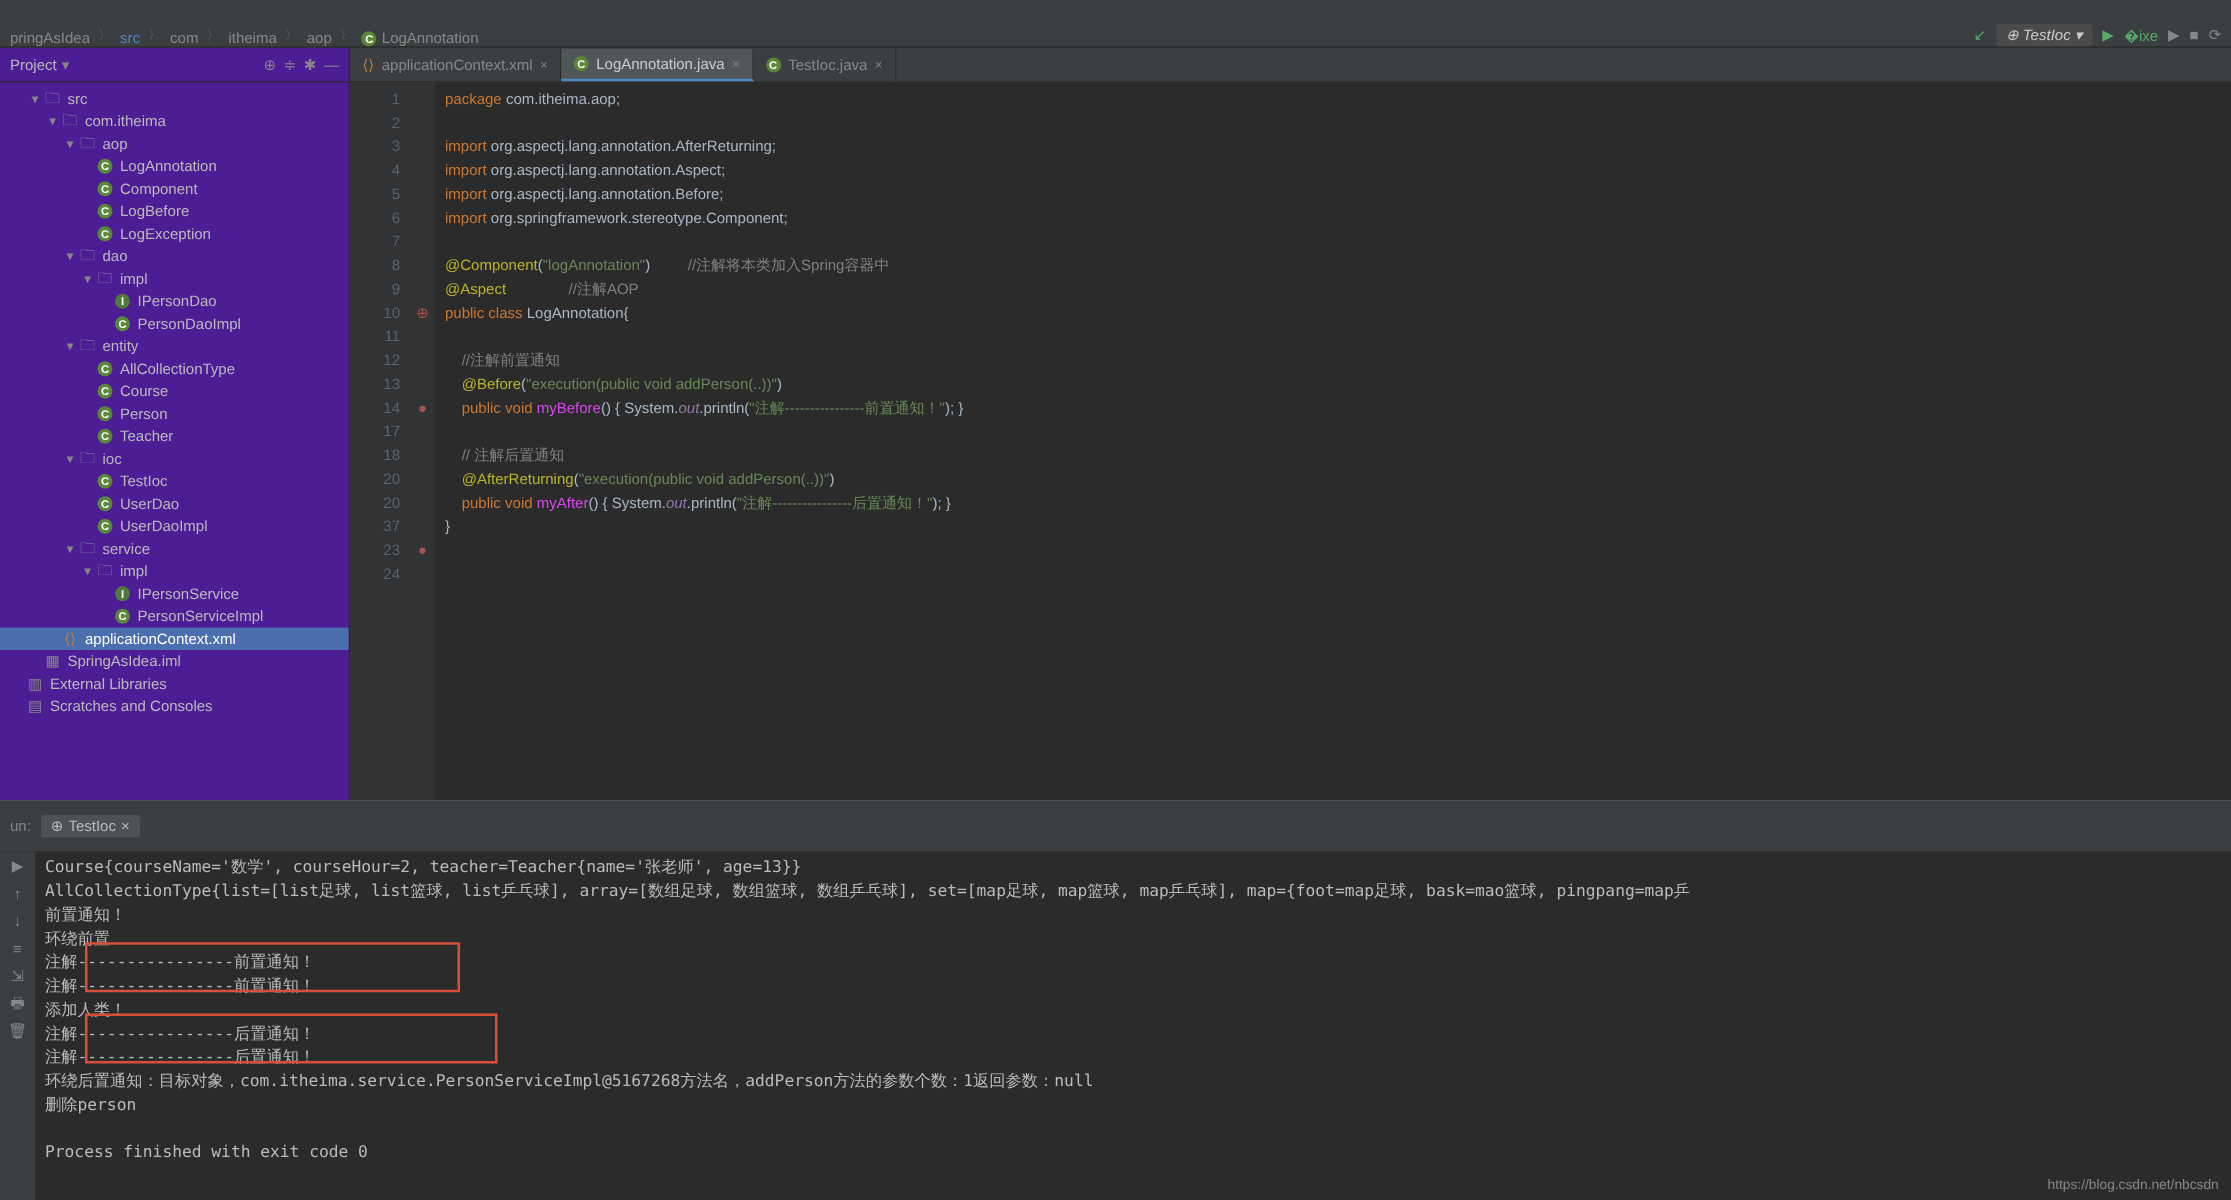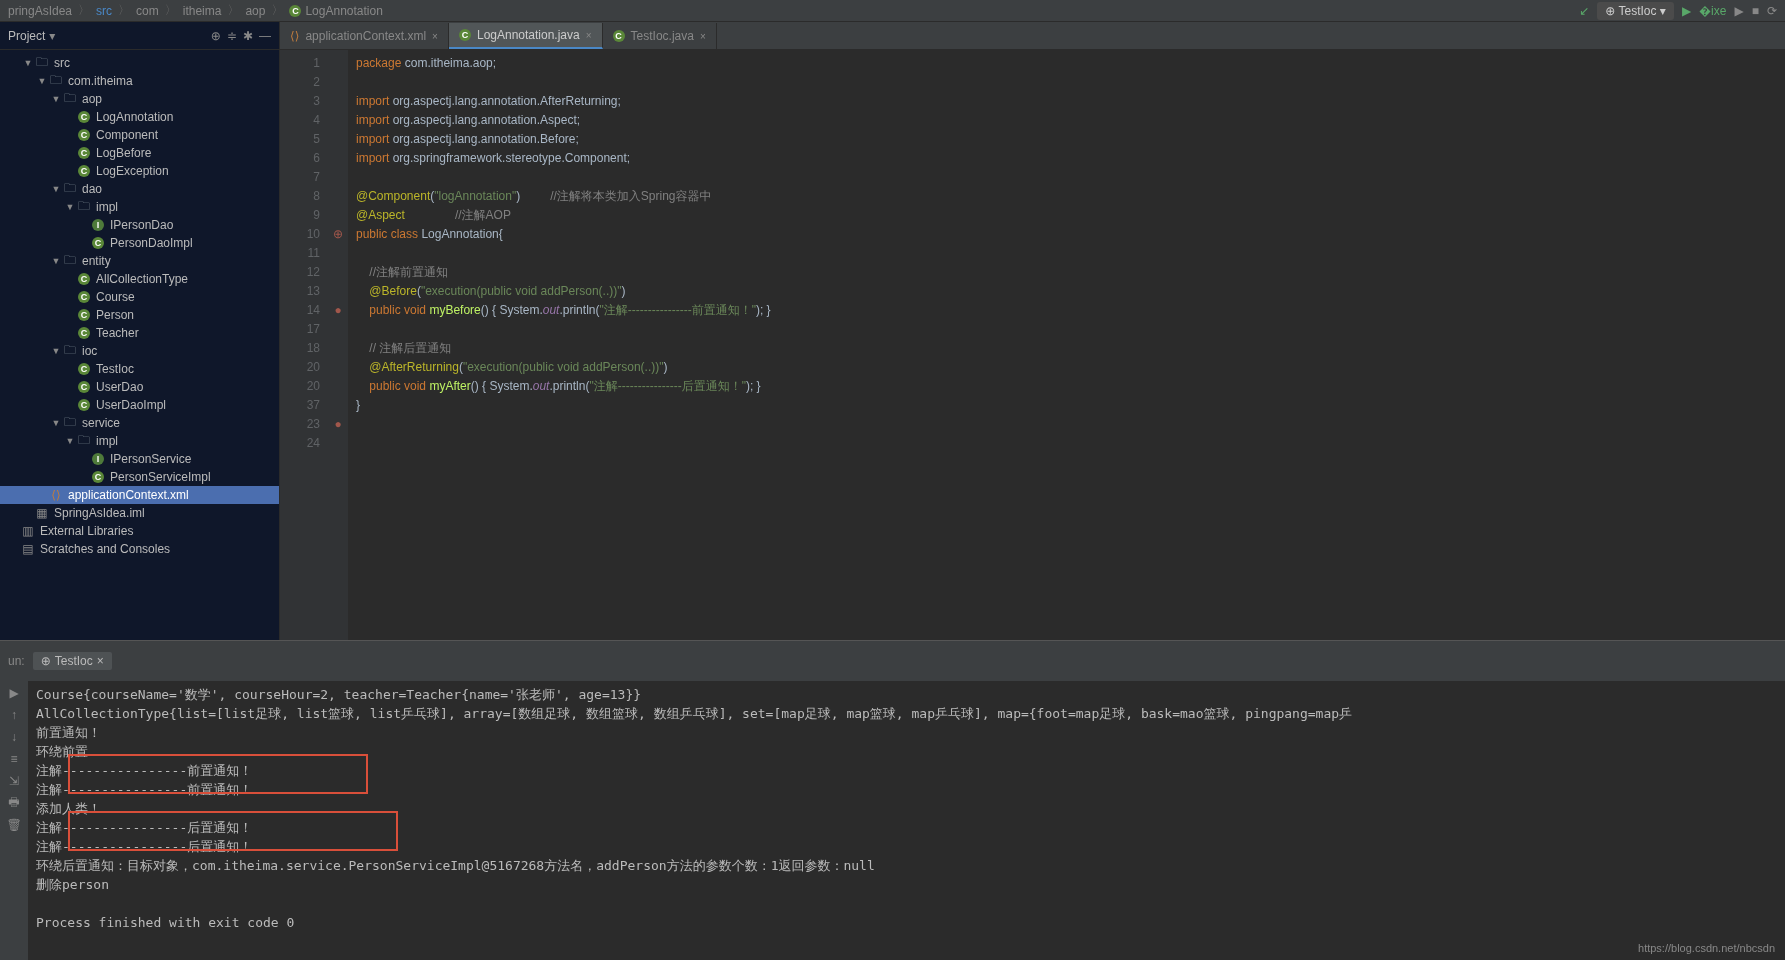--- a/index.html
+++ b/index.html
@@ -1,22 +1,22 @@
 <!DOCTYPE html>
 <html><head>
 <meta charset="utf-8">
 <style>
 * { margin: 0; padding: 0; box-sizing: border-box; font-family: "Segoe UI", sans-serif; font-size: 12px; }
 body { background: #2b2b2b; color: #bbbbbb; width: 1785px; height: 960px; overflow: hidden; display: flex; flex-direction: column; }
-.breadcrumb { height: 22px; background: #3c3f41; border-bottom: 1px solid #2b2b2b; display: flex; align-items: center; padding: 0 8px; gap: 4px; color: #888; }
+.breadcrumb { height: 38px; background: #3c3f41; border-bottom: 1px solid #2b2b2b; display: flex; align-items: flex-end; padding: 0 8px; gap: 4px; color: #888; }
 .breadcrumb .sep { color: #666; margin: 0 2px; }
 .breadcrumb-right { margin-left: auto; display: flex; align-items: center; gap: 8px; }
-.run-config { background: #4b4b4b; padding: 2px 8px; border-radius: 3px; color: #ccc; }
+.run-config { background: #4b4b4b; padding: 2px 8px; border-radius: 3px; color: #ccc; font-style: italic; }
 .main { flex: 1; display: flex; overflow: hidden; }
-.project-panel { width: 280px; background: #0f172a; display: flex; flex-direction: column; border-right: 1px solid #2b2b2b; }
+.project-panel { width: 280px; background: #4c1d95; display: flex; flex-direction: column; border-right: 1px solid #2b2b2b; }
 .project-header { height: 28px; display: flex; align-items: center; padding: 0 8px; border-bottom: 1px solid #2b2b2b; }
 .project-header-icons { margin-left: auto; display: flex; gap: 6px; color: #888; }
 .tree { flex: 1; overflow: auto; padding: 4px 0; }
 .tree-item { height: 18px; display: flex; align-items: center; cursor: pointer; padding-right: 4px; white-space: nowrap; }
 .tree-item.selected { background: #4b6eaf; color: #fff; }
 .tree-arrow { width: 12px; text-align: center; color: #888; font-size: 9px; }
 .tree-icon { width: 16px; height: 16px; margin-right: 4px; display: inline-flex; align-items: center; justify-content: center; }
 .ico-folder { color: #87939a; }
 .ico-package { color: #87939a; }
 .ico-class { width: 12px; height: 12px; background: #5a8738; border-radius: 50%; display: inline-flex; align-items: center; justify-content: center; color: #fff; font-size: 9px; font-weight: bold; }
@@ -29,21 +29,21 @@
 .tab-close { color: #888; font-size: 10px; }
 .code-area { flex: 1; display: flex; overflow: hidden; font-family: "JetBrains Mono", Consolas, monospace; font-size: 13px; line-height: 19px; }
 .gutter { width: 48px; background: #313335; text-align: right; padding: 4px 8px 4px 4px; color: #606366; user-select: none; }
 .gutter-icons { width: 20px; background: #313335; padding-top: 4px; }
 .gutter-icon-row { height: 19px; display: flex; align-items: center; justify-content: center; }
 .code { flex: 1; padding: 4px 8px; white-space: pre; color: #a9b7c6; overflow: auto; }
 .kw { color: #cc7832; }
 .str { color: #6a8759; }
 .cmt { color: #808080; }
 .ann { color: #bbb529; text-align: center; }
-.id { color: #bef264; }
+.id { color: #d946ef; }
 .cls { color: #a9b7c6; }
 .static { color: #9876aa; font-style: italic; }
 .run-panel { height: 320px; background: #2b2b2b; border-top: 1px solid #555; display: flex; flex-direction: column; }
 .run-tabs { height: 40px; background: #3c3f41; display: flex; align-items: center; padding: 0 8px; gap: 8px; }
 .run-label { color: #888; }
 .run-tab { background: #4e5254; padding: 2px 8px; border-radius: 2px; display: flex; align-items: center; gap: 4px; }
 .run-body { flex: 1; display: flex; overflow: hidden; }
 .run-side { width: 28px; background: #3c3f41; display: flex; flex-direction: column; align-items: center; padding-top: 4px; gap: 6px; }
 .run-side span { width: 16px; height: 16px; display: flex; align-items: center; justify-content: center; color: #888; cursor: pointer; }
 .console { flex: 1; padding: 4px 8px; font-family: Consolas, monospace; font-size: 13px; line-height: 19px; color: #bbbbbb; white-space: pre; overflow: auto; position: relative; }

